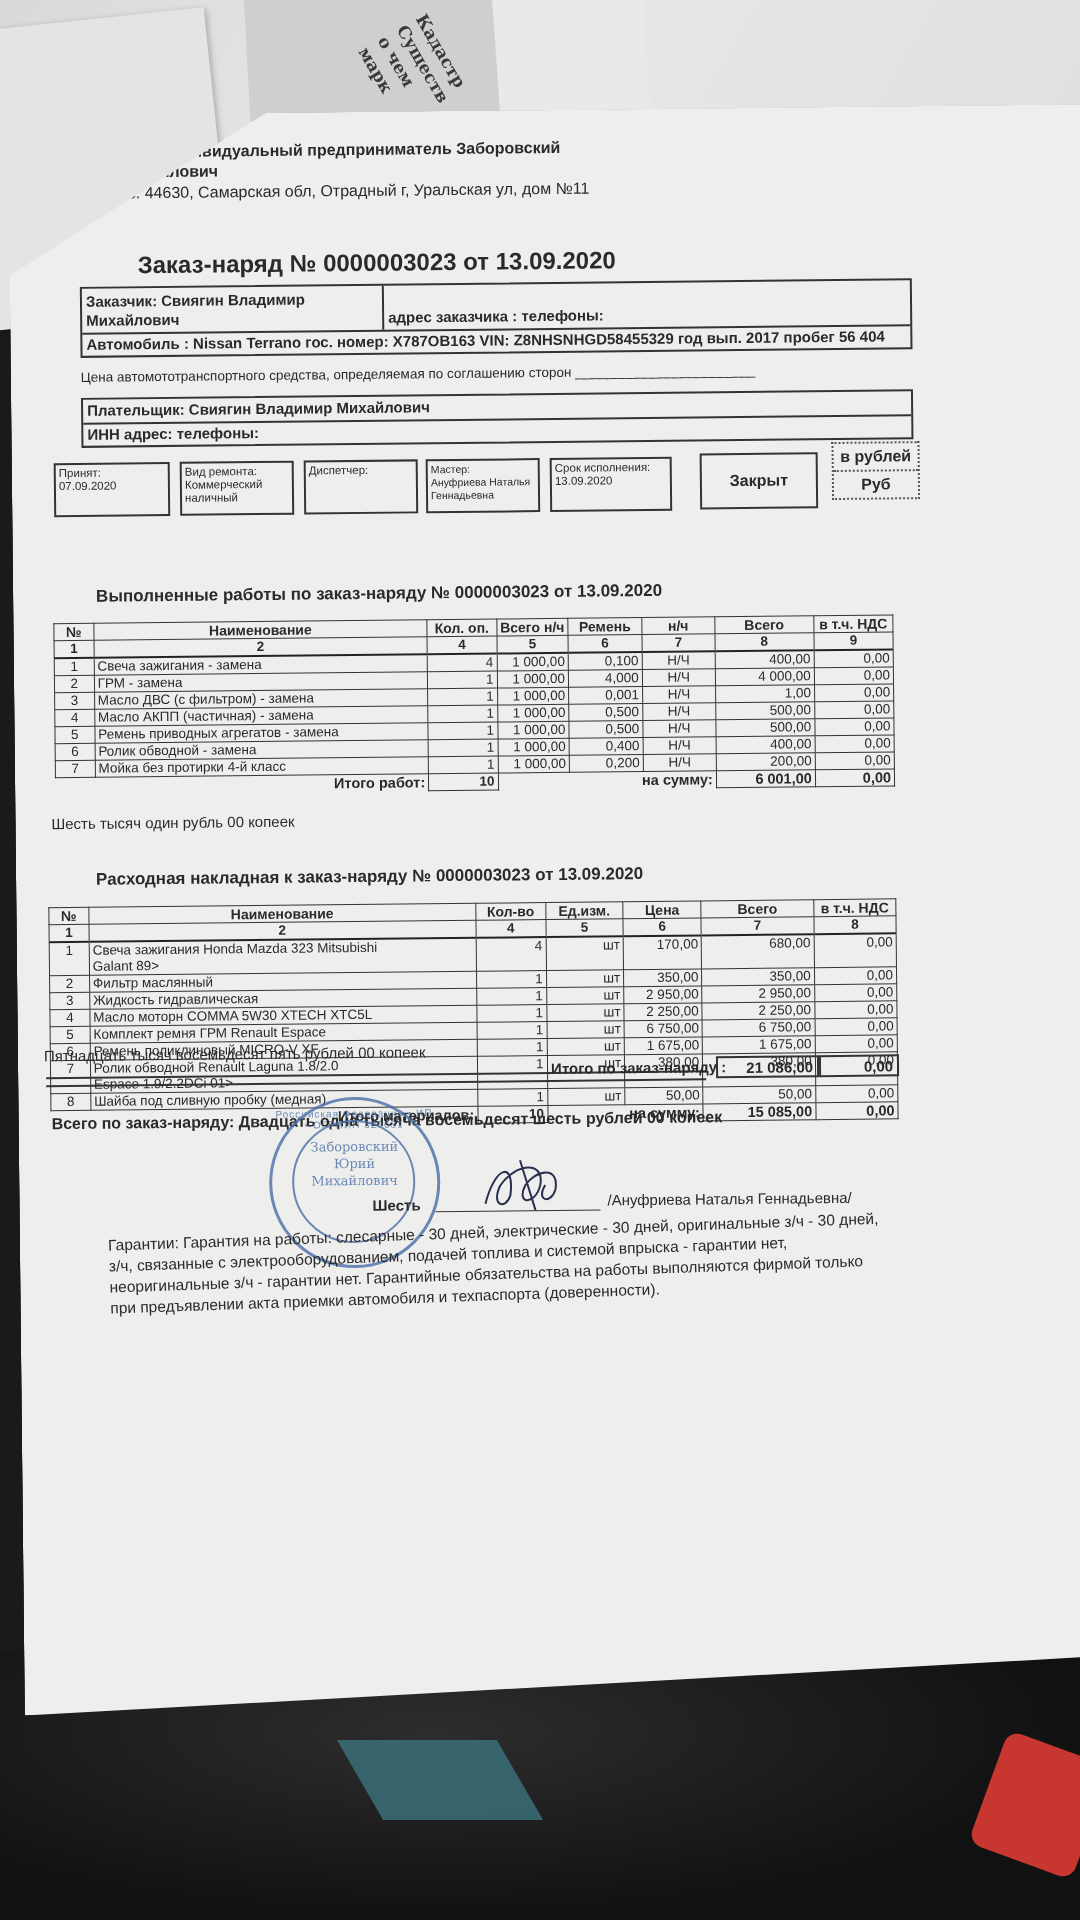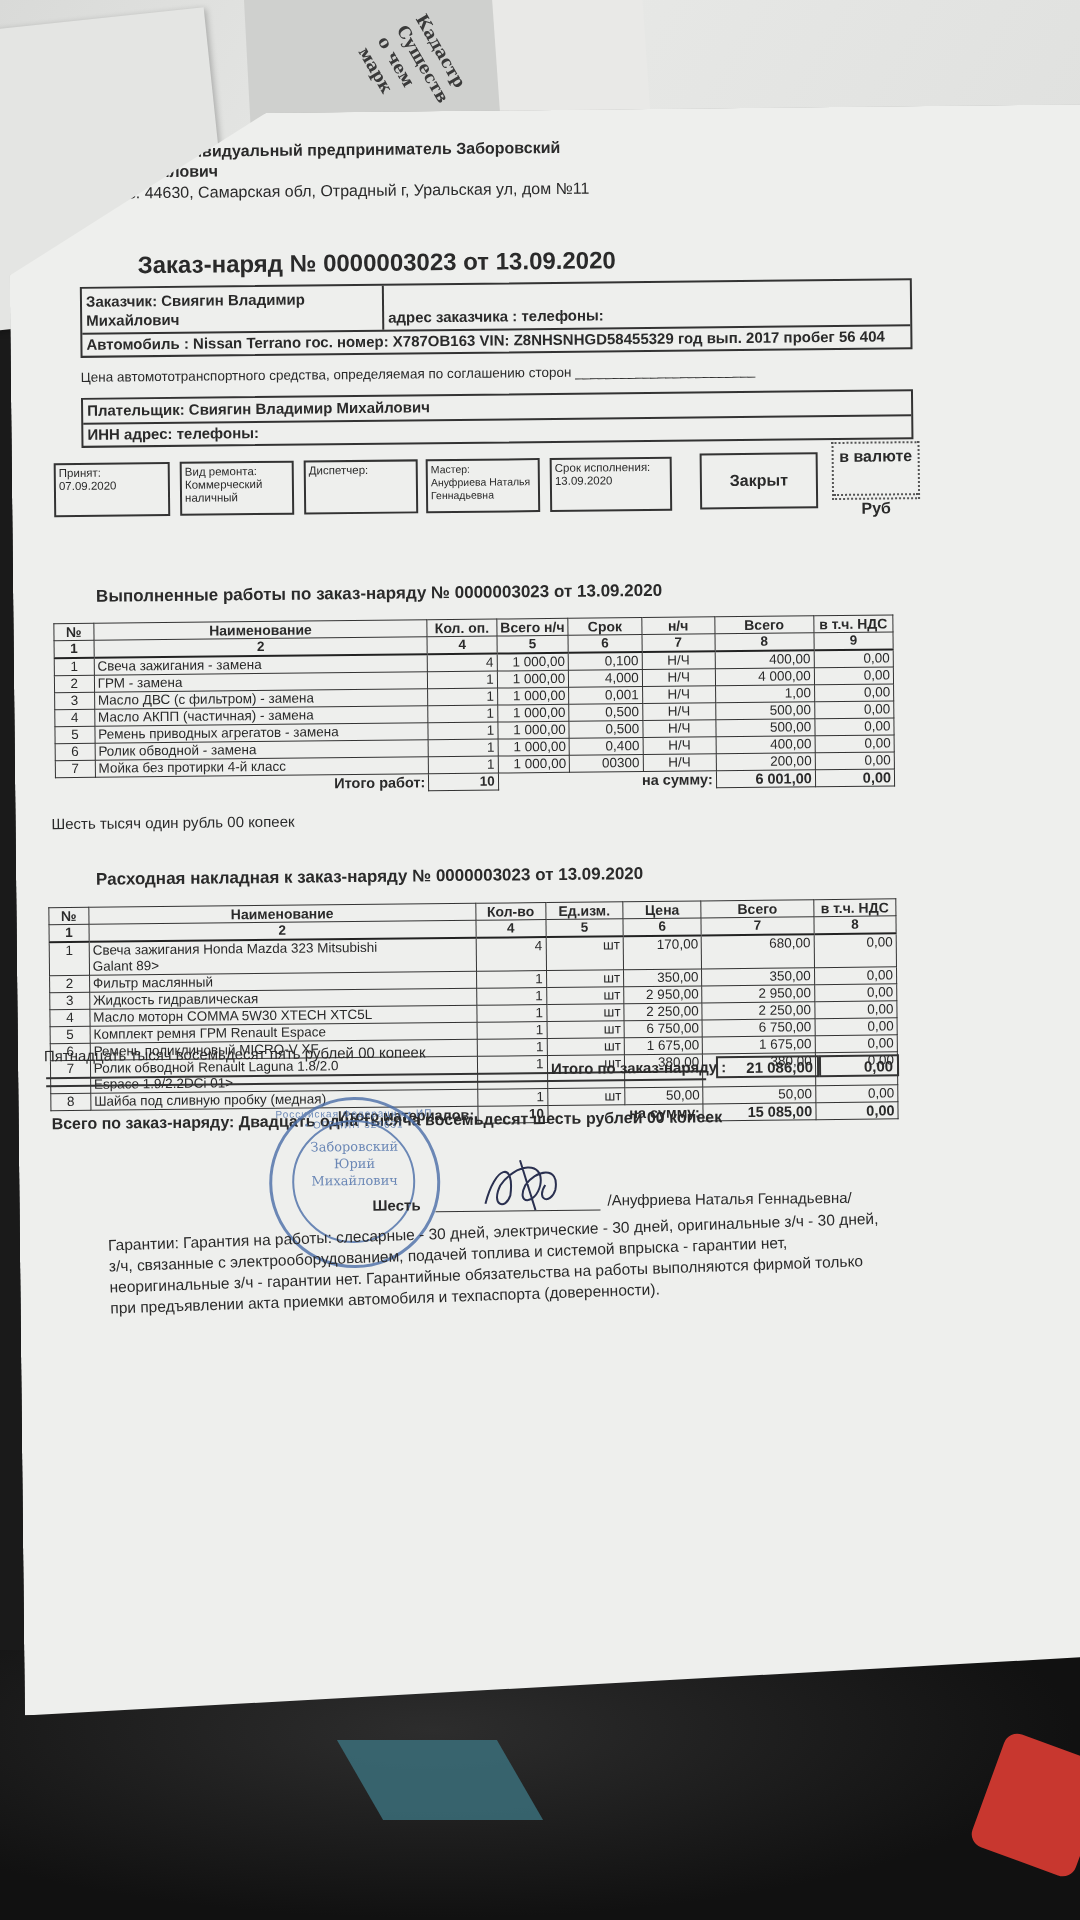--- a/index.html
+++ b/index.html
@@ -39,21 +39,21 @@
   .cust-divider { position:absolute; left:300px; top:0; width:2px; height:44px; background:#333; }
   .cust-addr { position:absolute; left:306px; top:23px; font-size:15px; font-weight:bold; }
   .car-line { position:absolute; left:4px; top:47px; font-size:15px; font-weight:bold; white-space:nowrap; }
   .price-line { position:absolute; left:42px; top:255px; font-size:13.5px; }
   .payer-box { left:42px; top:283px; width:832px; height:50px; }
   .payer-row { position:absolute; left:4px; font-size:15px; font-weight:bold; }
 
   .info-cell { position:absolute; top:348px; height:54px; border:2px solid #333; box-sizing:border-box; font-size:11.5px; padding:2px 3px; line-height:13px; }
   .closed-cell { position:absolute; top:345px; left:660px; width:118px; height:56px; border:2px solid #333; box-sizing:border-box; font-size:16px; font-weight:bold; display:flex; align-items:center; justify-content:center; }
   .curr-cell { position:absolute; top:335px; left:792px; width:88px; height:58px; border:2px dotted #555; box-sizing:border-box; font-size:16px; font-weight:bold; text-align:center; line-height:26px; }
-  .curr-cell .sep { border-top:2px dotted #555;margin-top:24px; }
+  .curr-cell .sep { border-top:2px dotted #555; }
 
   .section-title { position:absolute; font-size:17px; font-weight:bold; white-space:nowrap; }
 
   table.grid { position:absolute; border-collapse:collapse; font-size:13.5px; }
   table.grid th, table.grid td { border:1.5px solid #333; padding:0 3px; height:16px; line-height:16px; }
   table.grid th { font-weight:bold; text-align:center; font-size:14px; }
   table.grid td.num { text-align:right; }
   table.grid td.ctr { text-align:center; }
   table.grid tr.idx td { font-weight:bold; text-align:center; border-bottom:2.5px solid #222; }
   table.grid td.noborder { border:none; }
@@ -137,21 +137,21 @@
     <div class="info-cell" style="left:386px;width:114px;font-size:10.5px;">
       <div>Мастер:</div>
       <div>Ануфриева Наталья Геннадьевна</div>
     </div>
     <div class="info-cell" style="left:510px;width:122px;">
       <div>Срок исполнения:</div>
       <div>13.09.2020</div>
     </div>
     <div class="closed-cell">Закрыт</div>
     <div class="curr-cell">
-      <div>в валюте</div>
+      <div>в рублей</div>
       <div class="sep">Руб</div>
     </div>
 
     <div class="section-title" style="left:55px;top:472px;">Выполненные работы по заказ-наряду №  0000003023 от 13.09.2020</div>
 
     <table class="grid" style="left:12px;top:508px;width:840px;">
       <colgroup>
           <col style="width:40px">
           <col style="width:338px">
           <col style="width:70px">
@@ -160,21 +160,21 @@
           <col style="width:74px">
           <col style="width:100px">
           <col style="width:80px">
         </colgroup>
       <thead>
         <tr>
           <th>№</th>
           <th>Наименование</th>
           <th>Кол. оп.</th>
           <th>Всего н/ч</th>
-          <th>Срок</th>
+          <th>Ремень</th>
           <th>н/ч</th>
           <th>Всего</th>
           <th>в т.ч. НДС</th>
         </tr>
       </thead>
       <tbody>
         <tr class="idx">
           <td>1</td>
           <td>2</td>
           <td>4</td>
@@ -242,21 +242,21 @@
             <td class="num">0,400</td>
             <td class="ctr">Н/Ч</td>
             <td class="num">400,00</td>
             <td class="num">0,00</td>
         </tr>
         <tr>
           <td class="ctr">7</td>
             <td>Мойка без протирки 4-й класс</td>
             <td class="num">1</td>
             <td class="num">1 000,00</td>
-            <td class="num">00300</td>
+            <td class="num">0,200</td>
             <td class="ctr">Н/Ч</td>
             <td class="num">200,00</td>
             <td class="num">0,00</td>
         </tr>
         <tr>
           <td class="noborder" colspan="2" style="text-align:right;font-weight:bold;font-size:14.5px;">Итого работ:</td>
           <td class="num bold">10</td>
           <td class="noborder" colspan="3" style="text-align:right;font-weight:bold;font-size:14.5px;">на сумму:</td>
           <td class="num bold" style="font-size:14.5px;">6 001,00</td>
           <td class="num bold" style="font-size:14.5px;">0,00</td>

